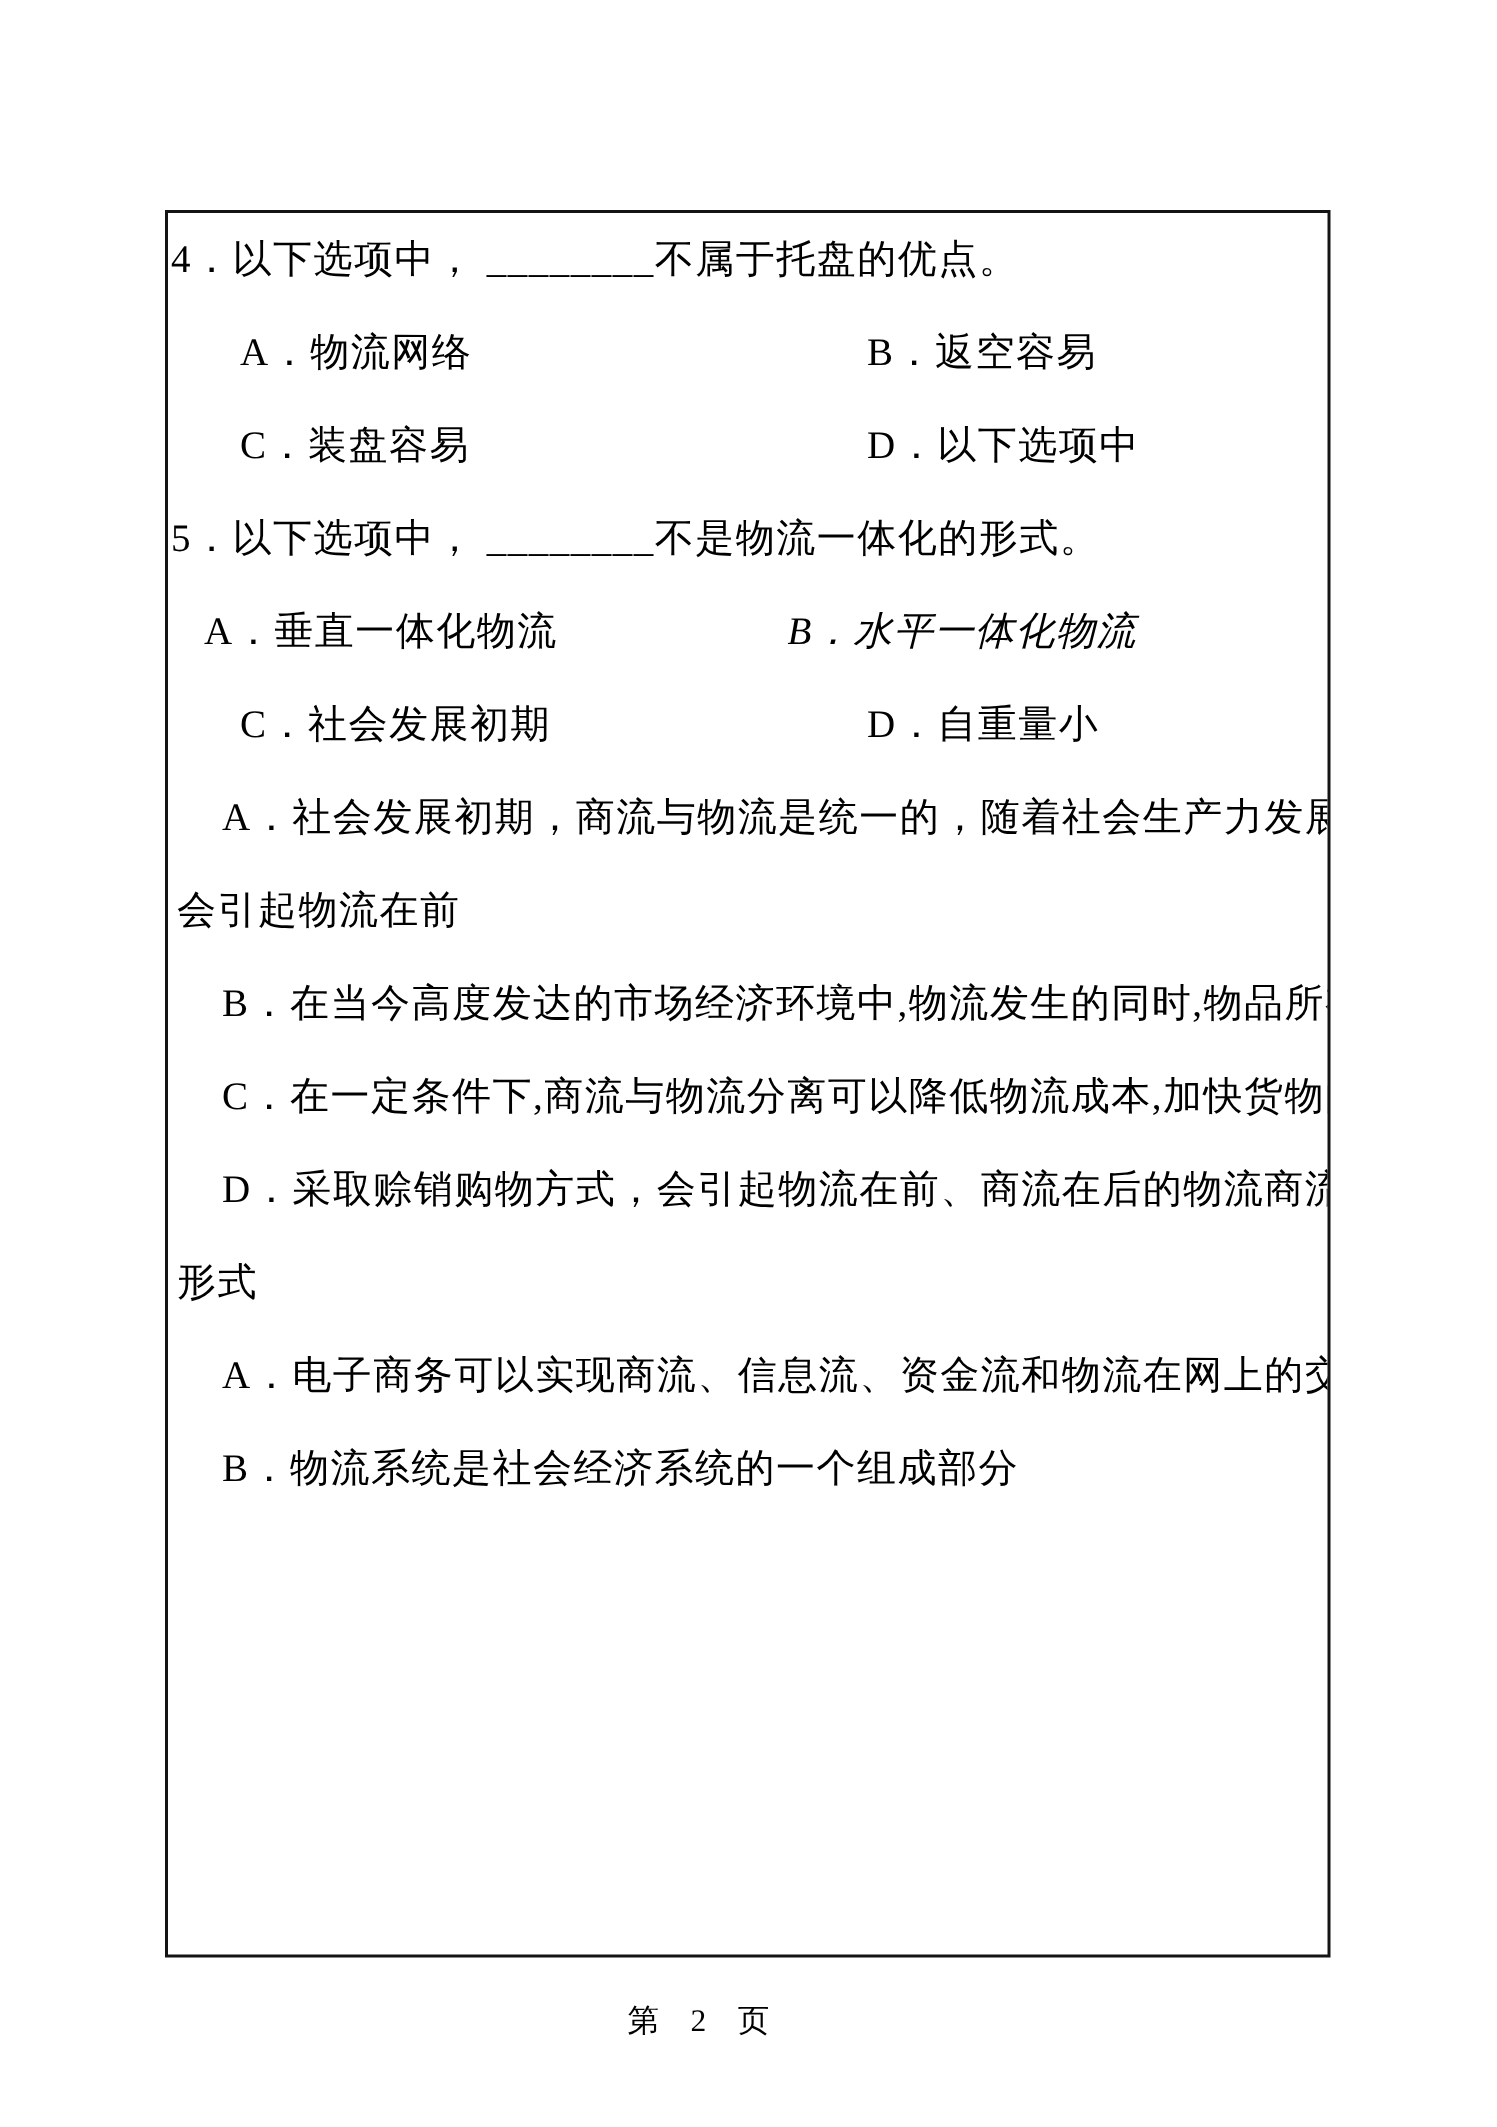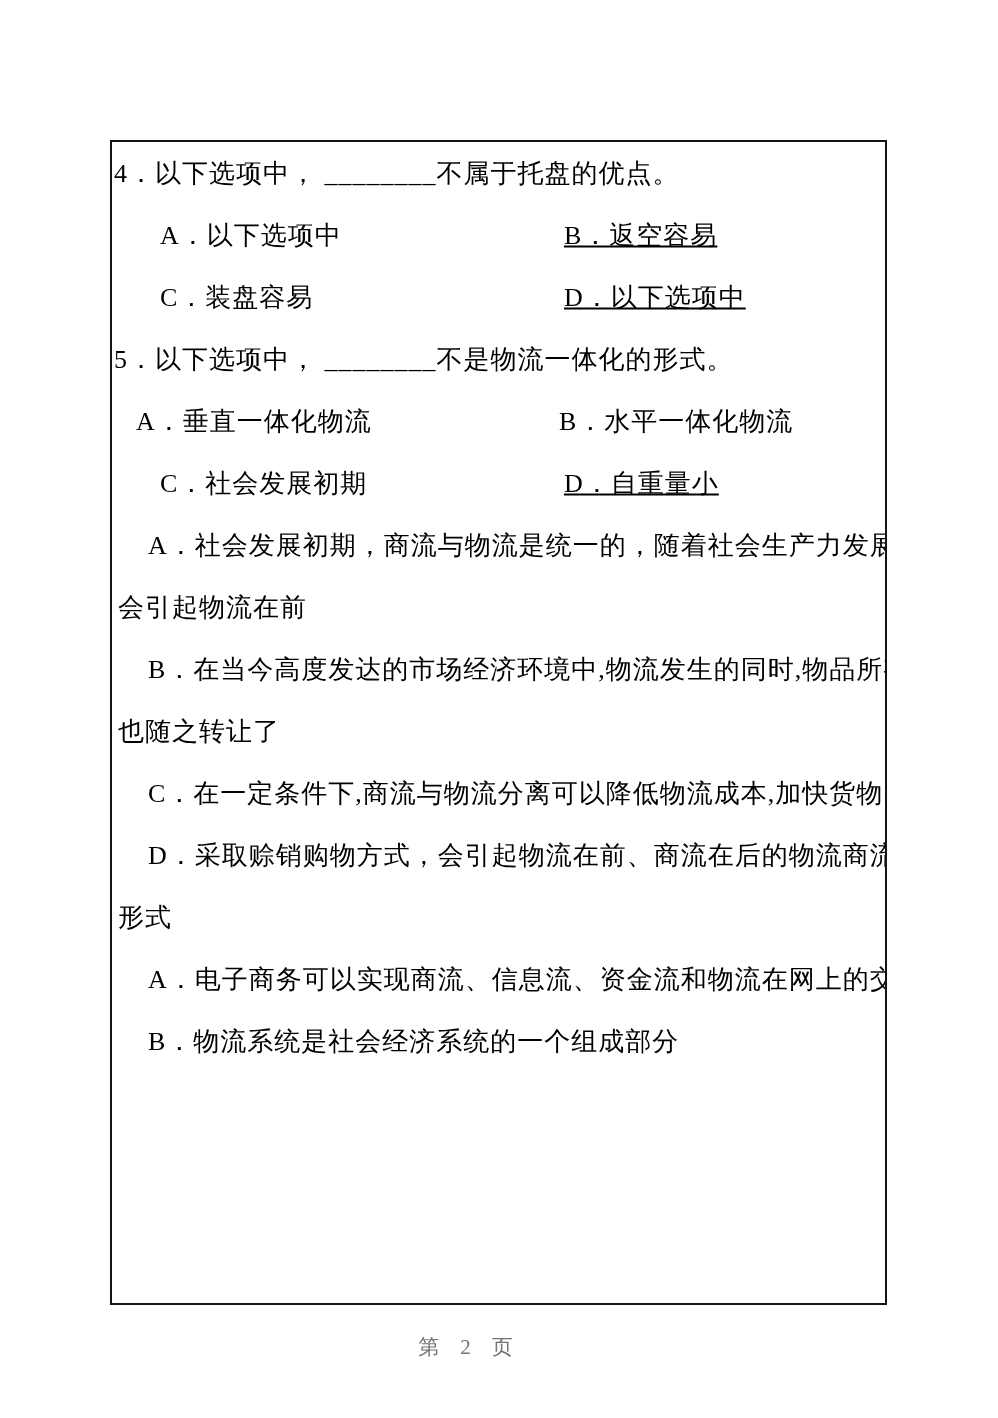--- a/index.html
+++ b/index.html
@@ -35,45 +35,45 @@
     position: absolute;
     top: 50%;
     transform: translateY(-50%);
     white-space: pre;
   }
   
   .l0   { left: 2px;   }
   .l24  { left: 24px;  }
   .l36  { left: 36px;  }
   .l48  { left: 48px;  }
-  .r427 { left: 447px; }
-  .r448 { left: 452px; text-decoration: underline; }
+  .r427 { left: 413px; font-style: italic; }
+  .r448 { left: 466px; }
   .l6   { left: 6px;   }
   .footer {
     position: absolute;
     left: 0;
     top: 1308px;
     width: 910px;
     text-align: center;
     font-size: 21px;
     white-space: pre;
-    color: #737373;
+    color: #000000;
   }
 </style>
 </head>
 <body>
 
 <div class="page">
   <div class="frame">
 
     <div class="line">
       <span class="seg l0">4．以下选项中， ________不属于托盘的优点。</span>
     </div>
     <div class="line">
-      <span class="seg l48">A．以下选项中</span>
+      <span class="seg l48">A．物流网络</span>
       <span class="seg r448">B．返空容易</span>
     </div>
     <div class="line">
       <span class="seg l48">C．装盘容易</span>
       <span class="seg r448">D．以下选项中</span>
     </div>
 
     <div class="line">
       <span class="seg l0">5．以下选项中， ________不是物流一体化的形式。</span>
     </div>
@@ -89,23 +89,20 @@
     <div class="line">
       <span class="seg l36">A．社会发展初期，商流与物流是统一的，随着社会生产力发展，商</span>
     </div>
     <div class="line">
       <span class="seg l6">会引起物流在前</span>
     </div>
     <div class="line">
       <span class="seg l36">B．在当今高度发达的市场经济环境中,物流发生的同时,物品所有权</span>
     </div>
     <div class="line">
-      <span class="seg l6">也随之转让了</span>
-    </div>
-    <div class="line">
       <span class="seg l36">C．在一定条件下,商流与物流分离可以降低物流成本,加快货物的交</span>
     </div>
     <div class="line">
       <span class="seg l36">D．采取赊销购物方式，会引起物流在前、商流在后的物流商流分离</span>
     </div>
     <div class="line">
       <span class="seg l6">形式</span>
     </div>
 
     <div class="line">

